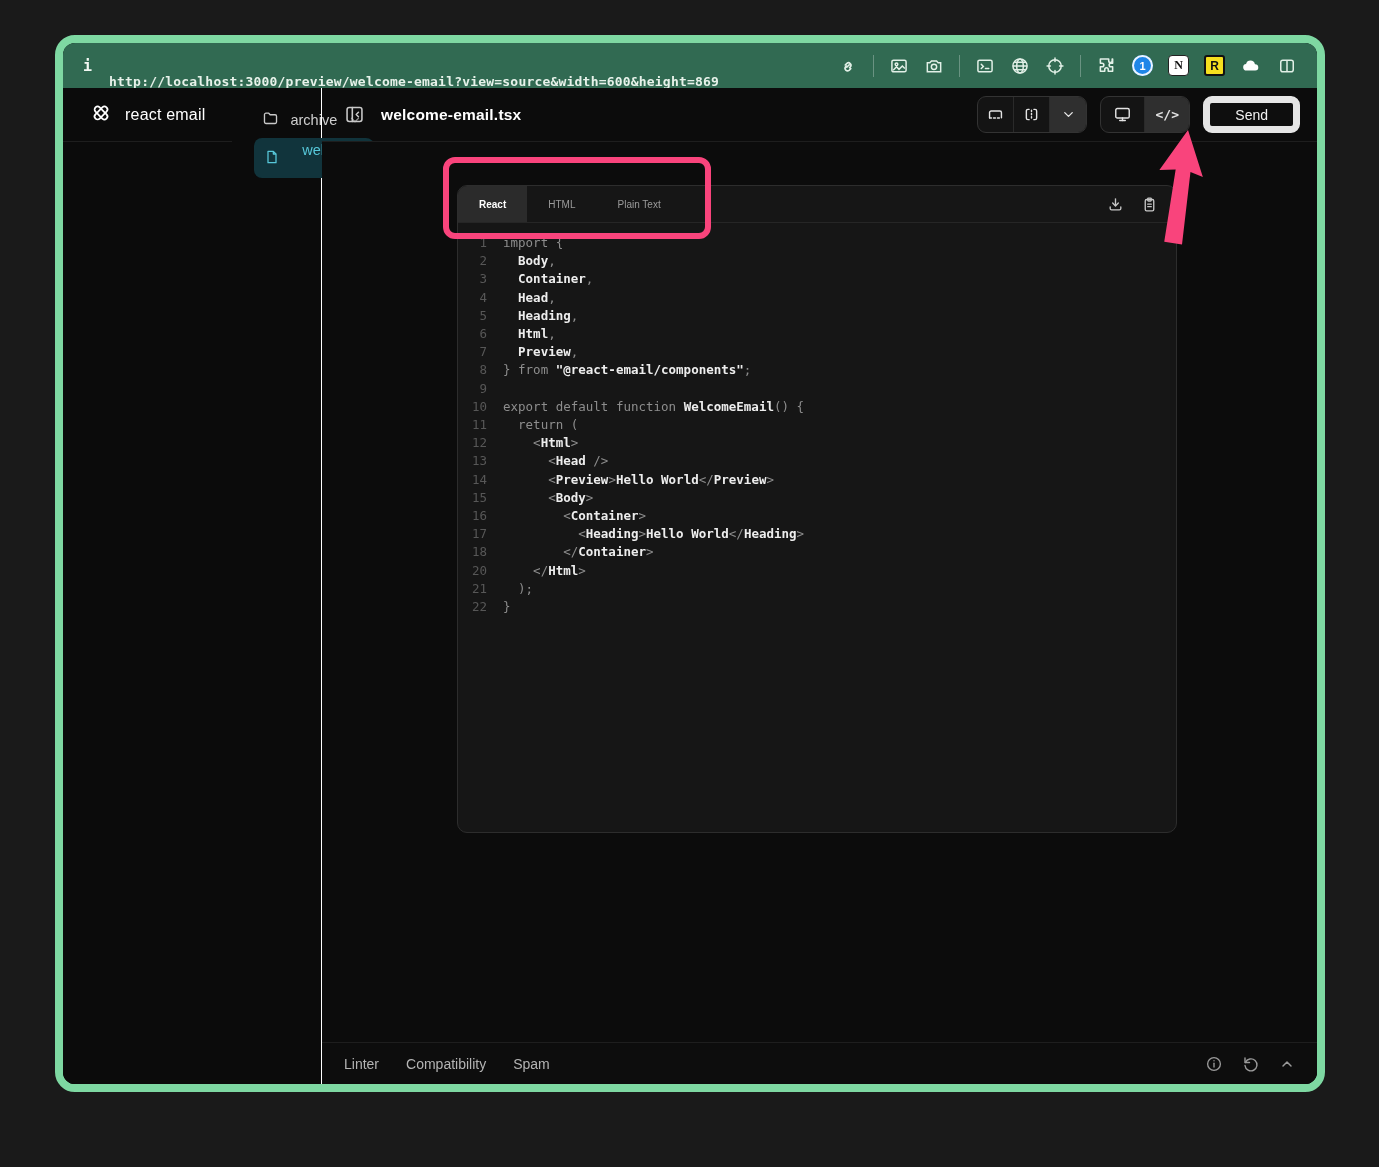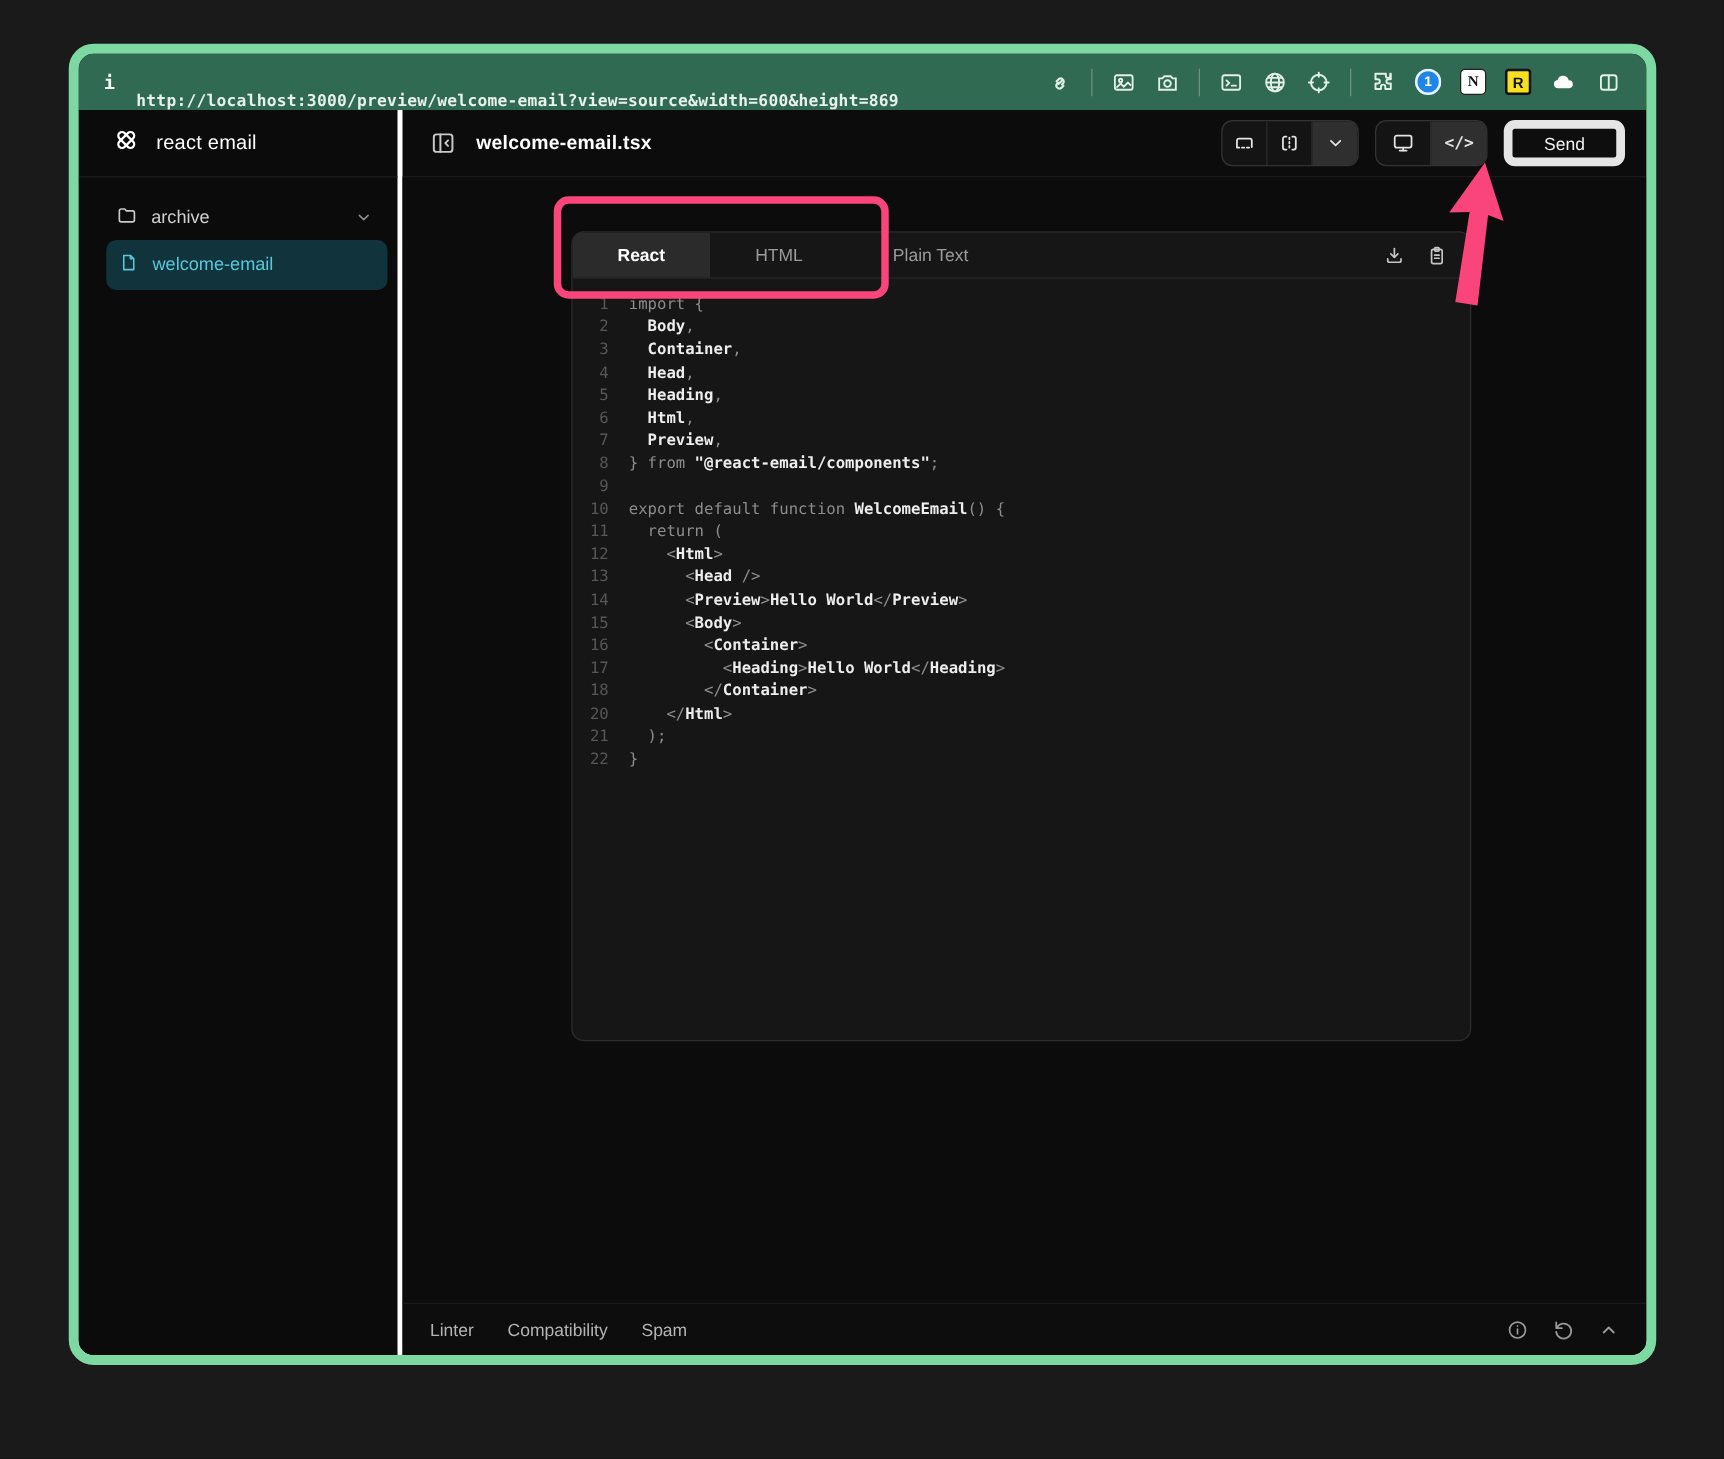--- a/index.html
+++ b/index.html
@@ -29,21 +29,21 @@
     width:21px; height:21px; display:flex; align-items:center; justify-content:center;
     font-size:12px; font-weight:bold;
   }
   .badge-1p { border-radius:50%; background:#1f86e8; color:#fff; box-shadow:inset 0 0 0 2px #eaf4ff; font-size:11px; }
   .badge-notion { border-radius:4px; background:#fff; color:#111; border:1px solid #222; font-family:"Liberation Serif",serif; }
   .badge-r { border-radius:3px; background:#f6e01f; color:#111; border:2px solid #111; }
 
   .body-row { flex:1; display:flex; min-height:0; background:#0c0c0c; }
 
   
-  .sidebar { width:259px; flex:none; background:#0b0b0b; border-right:4px solid #ffffff; display:flex; flex-direction:column;text-align:right; }
+  .sidebar { width:259px; flex:none; background:#0b0b0b; border-right:1px solid #ffffff; display:flex; flex-direction:row;text-align:right; }
   .logo-row { height:54px; flex:none; display:flex; align-items:center; gap:13px; padding:0 27px; border-bottom:1px solid #1e1e1e; color:#fff; }
   .logo-text { font-size:16px; letter-spacing:.2px; }
   .nav { padding:16px 8px 12px 22px; }
   .nav-folder { display:flex; align-items:center; gap:11px; height:32px; padding:0 12px 0 8px; color:#cfcfcf; font-size:14.5px; }
   .nav-folder .chev { margin-left:auto; color:#8a8a8a; display:flex; }
   .nav-file {
     display:flex; align-items:center; gap:11px; height:40px; margin-top:2px; padding:0 10px;
     border-radius:8px; background:var(--active-bg,#11343c); color:var(--active-fg,#57c8da); font-size:14.5px;
   }
 
@@ -67,21 +67,21 @@
 
   .content { flex:1; position:relative; min-height:0; background:#0c0c0c; overflow:hidden; }
 
   
   .code-panel {
     position:absolute; left:135px; top:43px; width:720px; height:648px;
     background:#161616; border:1px solid #2d2d2d; border-radius:10px;
     display:flex; flex-direction:column; overflow:hidden;
   }
   .tabbar { height:37px; flex:none; display:flex; align-items:stretch; border-bottom:1px solid #262626; }
-  .tab { padding:0 36px; display:flex; align-items:center; font-size:14px; color:#9b9b9b; cursor:pointer; }
+  .tab { padding:0 21px; display:flex; align-items:center; font-size:10px; color:#9b9b9b; cursor:pointer; }
   .tab.active { background:#2b2b2b; color:#fff; font-weight:bold; }
   .tabbar-icons { margin-left:auto; display:flex; align-items:center; gap:17px; padding-right:18px; color:#c6c6c6; }
   .tabbar-icons svg { display:block; cursor:pointer; }
   .code { flex:1; padding:11px 0; font:12.5px/18.2px "DejaVu Sans Mono", monospace; overflow:hidden; }
   .code-line { display:flex; white-space:pre; }
   .ln { width:29px; flex:none; text-align:right; color:#575757; margin-right:16px; }
   .tok-d { color:#8d8d8d; }
   .tok-w { color:#ededed; font-weight:bold; }
 
   

